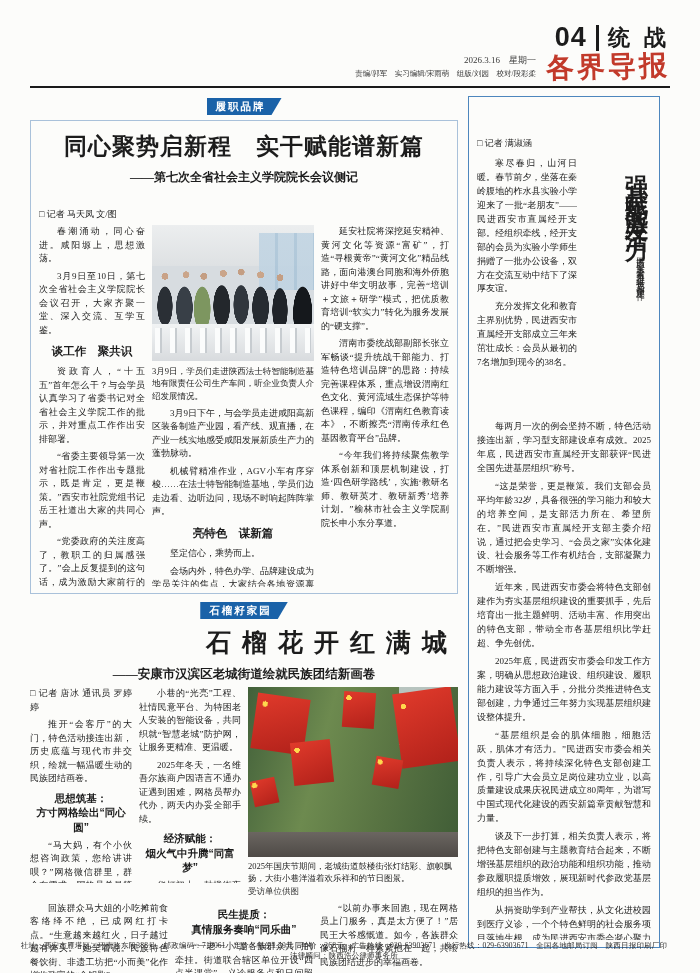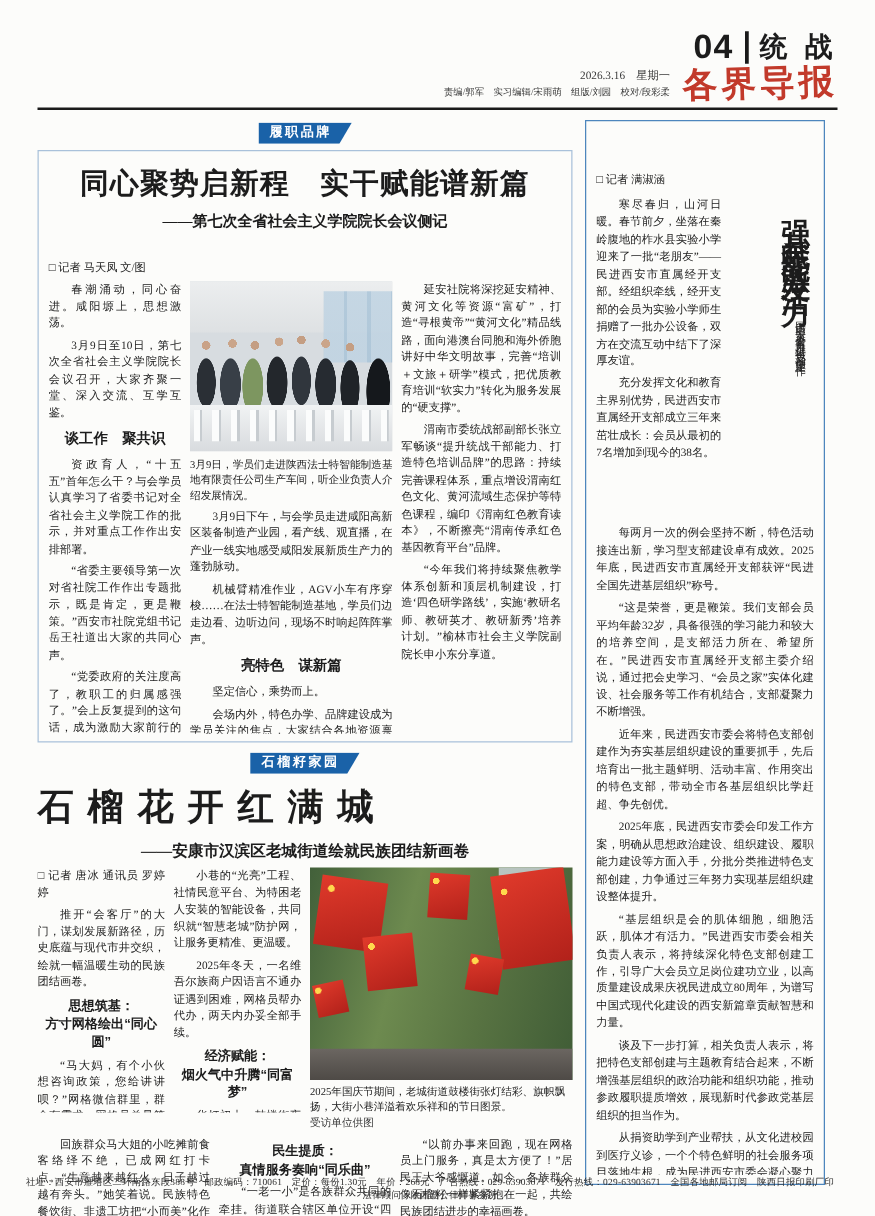--- a/index.html
+++ b/index.html
@@ -68,21 +68,21 @@
       radial-gradient(ellipse 12px 30px at 43% 72%,#23272c 68%,transparent 71%),
       radial-gradient(ellipse 11px 28px at 55% 70%,#30363d 68%,transparent 71%),
       radial-gradient(ellipse 12px 30px at 67% 74%,#262b31 68%,transparent 71%),
       radial-gradient(ellipse 11px 32px at 79% 78%,#1f2328 68%,transparent 71%),
       radial-gradient(ellipse 13px 36px at 93% 82%,#15181c 72%,transparent 75%);}
   .ph1-models{position:absolute;bottom:0;left:0;right:0;height:27%;
               background:linear-gradient(#f1f3f4,#d8dbde);}
   .ph1-posts{position:absolute;bottom:6%;left:2%;right:2%;height:18%;
      background:repeating-linear-gradient(90deg,#fbfcfc 0 5px,#c7ccd0 5px 7px,transparent 7px 15px);}
   
-  .b-title{font-family:"Liberation Sans",sans-serif;text-align:left;font-size:29px;
+  .b-title{font-family:"Liberation Sans",sans-serif;text-align:right;font-size:25px;
            font-weight:bold;letter-spacing:11px;margin-top:7px;}
   .b-sub{text-align:center;font-size:12.5px;font-weight:bold;margin:7px 0 4px;}
   .b-byline{font-size:9px;margin:0 0 4px;}
   .b-row{display:flex;gap:7px;}
   .bc{font-size:9px;line-height:1.5;text-align:justify;overflow:hidden;}
   .bc p{margin:0 0 4px;text-indent:2em;}
   .bc1,.bc2{width:102px;height:196px;}
   .photo-col{flex:1;}
   .subhead-sm{font-family:"Liberation Sans",sans-serif;font-weight:bold;font-size:10.5px;
               line-height:1.4;text-align:center;margin:5px 0 4px;text-indent:0;}
@@ -197,21 +197,21 @@
         <span class="badge">石榴籽家园</span>
         <span class="badge-slash"></span>
       </div>
 
       <div>
         <div class="b-title">石榴花开红满城</div>
         <div class="b-sub">——安康市汉滨区老城街道绘就民族团结新画卷</div>
         <div class="b-row">
           <div class="bc bc1">
             <div class="b-byline">□ 记者 唐冰 通讯员 罗婷婷</div>
-            <p>推开“会客厅”的大门，谋划发展新路径，历史底蕴与现代市井交织，绘就一幅温暖生动的民族团结画卷。</p>
+            <p>推开“会客厅”的大门，特色活动接连出新，历史底蕴与现代市井交织，绘就一幅温暖生动的民族团结画卷。</p>
             <div class="subhead-sm">
               <div>思想筑基：</div>
               <div>方寸网格绘出“同心圆”</div>
             </div>
             <p>“马大妈，有个小伙想咨询政策，您给讲讲呗？”网格微信群里，群众有需求，网格员总是第一时间回应。</p>
 
           </div>
           <div class="bc bc2">
             <p>小巷的“光亮”工程、社情民意平台、为特困老人安装的智能设备，共同织就“智慧老城”防护网，让服务更精准、更温暖。</p>
             <p>2025年冬天，一名维吾尔族商户因语言不通办证遇到困难，网格员帮办代办，两天内办妥全部手续。</p>

